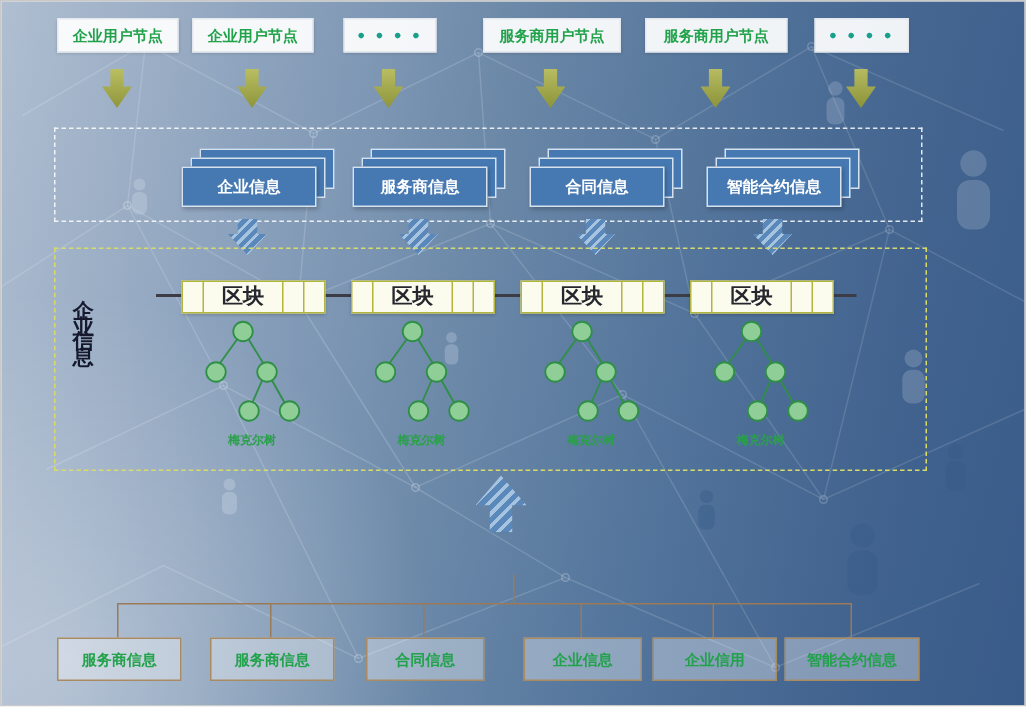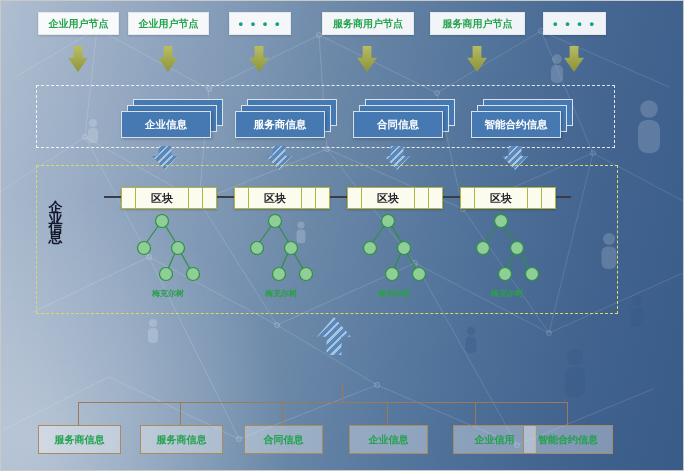--- a/index.html
+++ b/index.html
@@ -33,21 +33,21 @@
     filter:drop-shadow(0 1px 1px rgba(0,0,0,.3));}
   .dash-yellow{position:absolute;left:35px;top:164px;width:580px;height:147px;
     border:1px dashed #d8db6a;}
   .side-label{position:absolute;left:46px;top:188px;height:124px;
     writing-mode:vertical-rl;text-orientation:upright;letter-spacing:10px;
     font-size:14px;font-weight:bold;color:#16182e;}
   .block{position:absolute;top:186px;width:94px;height:20px;background:#fbfbee;
     border:1px solid #b2b53e;display:flex;box-shadow:0 1px 2px rgba(0,0,0,.2);}
   .block .seg{width:13px;border-right:1px solid #b2b53e;}
   .block .seg-main{flex:1;display:flex;align-items:center;justify-content:center;
-    font-size:11px;font-weight:bold;color:#26262e;border-right:1px solid #b2b53e;}
+    font-size:14px;font-weight:bold;color:#26262e;border-right:1px solid #b2b53e;}
   .block .seg.last{border-right:none;}
   .chain-line{position:absolute;top:195px;height:2px;background:#3c3c46;}
   .tree{position:absolute;top:210px;}
   .tree-label{position:absolute;top:287px;width:60px;text-align:center;
     font-size:8px;font-weight:bold;color:#2aa04a;}
   .arrow-blue-up{position:absolute;left:316px;top:316px;width:34px;height:38px;
     background:repeating-linear-gradient(135deg,#a6c4e0 0 2.5px,#5b88ba 2.5px 6px);
     clip-path:polygon(50% 0,100% 52%,72% 52%,72% 100%,28% 100%,28% 52%,0 52%);
     filter:drop-shadow(0 1px 2px rgba(0,0,0,.35));}
   .platform{position:absolute;left:284px;top:359px;width:116px;height:23px;
@@ -290,16 +290,16 @@
   <div class="conn" style="left:179px;top:401px;width:1px;height:23px"></div>
   <div class="conn" style="left:281px;top:401px;width:1px;height:23px"></div>
   <div class="conn" style="left:386px;top:401px;width:1px;height:23px"></div>
   <div class="conn" style="left:474px;top:401px;width:1px;height:23px"></div>
   <div class="conn" style="left:566px;top:401px;width:1px;height:23px"></div>
 
   <div class="bottom-node" style="left:37px;width:81px">服务商信息</div>
   <div class="bottom-node" style="left:139px;width:81px">服务商信息</div>
   <div class="bottom-node" style="left:243px;width:77px">合同信息</div>
   <div class="bottom-node" style="left:348px;width:77px">企业信息</div>
-  <div class="bottom-node" style="left:452px;width:81px">企业信用</div>
+  <div class="bottom-node" style="left:434px;width:81px">企业信用</div>
   <div class="bottom-node" style="left:522px;width:88px">智能合约信息</div>
 
 </div>
 
 </body></html>

